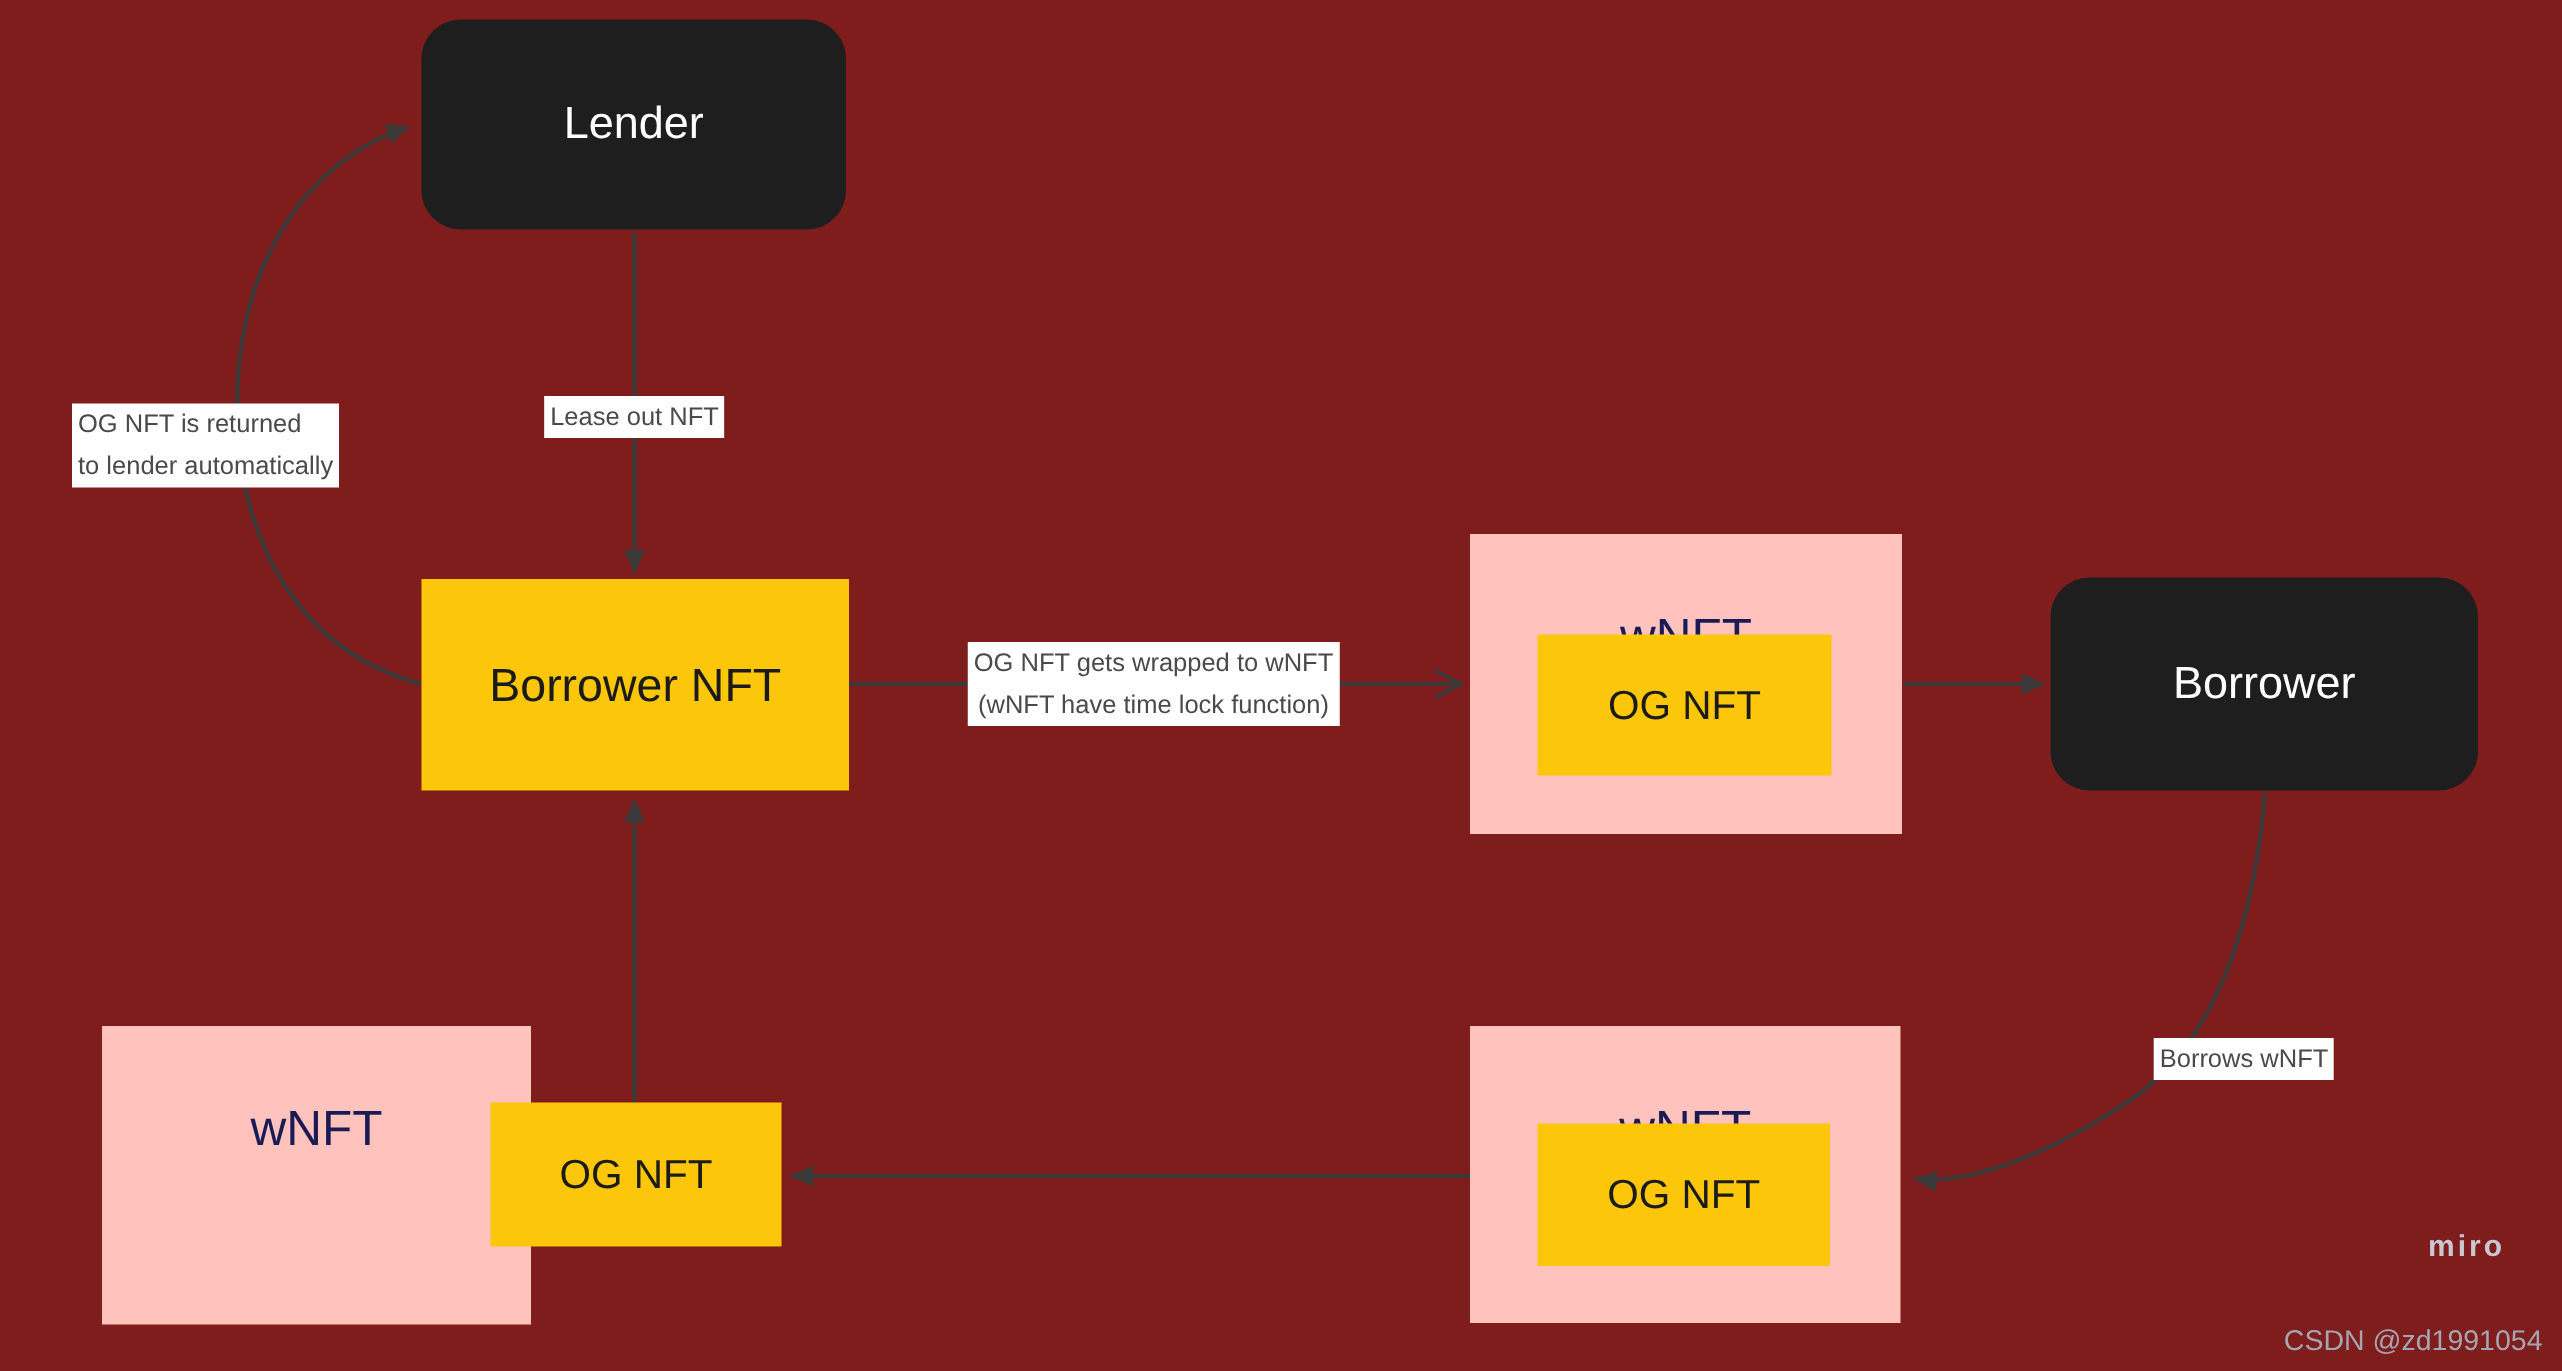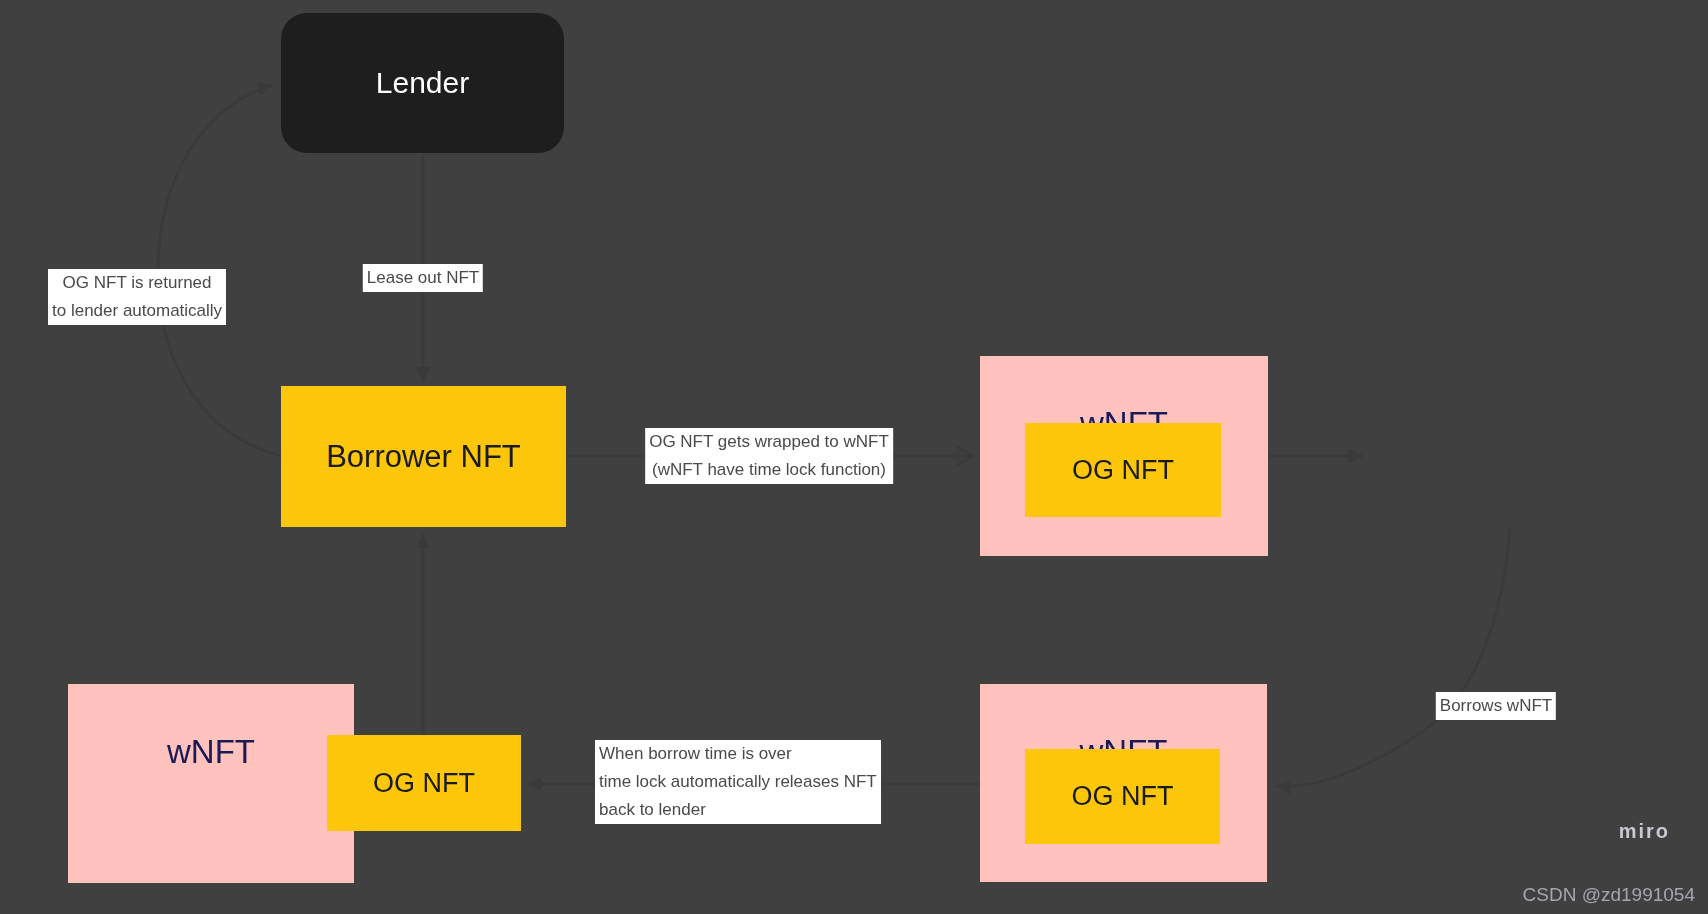--- a/index.html
+++ b/index.html
@@ -1,20 +1,20 @@
 <!DOCTYPE html>
 <html style="--dark: #1e1e1e; --yellow: #fcc60b; --pink: #ffc2bd; --navy: #1a1a55; --line: #3a3a3a; --label_gray: #4a4a4a; --miro_gray: #c8c7d2; --csdn_gray: #a5a5b1;"><head>
 <meta charset="utf-8">
 <style>
   html, body { margin: 0; padding: 0; background: #ffffff; }
   .stage {
     position: relative;
     width: 1708px;
     height: 914px;
-    background: #404040;
+    background: #7f1d1d;
     overflow: hidden;
     font-family: "Liberation Sans", sans-serif;
   }
   .edges-svg { position: absolute; left: 0; top: 0; z-index: 1; }
   .edge { stroke: var(--line); stroke-width: 2.8; fill: none; }
   .mk-fill { fill: var(--line); }
   .mk-stroke { stroke: var(--line); fill: none; }
 
   .node { position: absolute; display: flex; align-items: center; justify-content: center; box-sizing: border-box; }
   .node-dark {
@@ -106,46 +106,44 @@
 
     <line class="edge" x1="980" y1="784" x2="528" y2="784" marker-end="url(#arrowFilled)"></line>
 
     <line class="edge" x1="423" y1="735" x2="423" y2="534" marker-end="url(#arrowFilled)"></line>
   </svg>
 
   <div class="node node-dark" style="left:281px; top:13px; width:283px; height:140px;">Lender</div>
 
   <div class="node node-yellow" style="left:281px; top:386px; width:285px; height:141px;">Borrower NFT</div>
 
+  <div class="node node-dark" style="left:1367px; top:385px; width:285px; height:142px;">Borrower</div>
 
   <div class="node node-pink" style="left:980px; top:356px; width:288px; height:200px;">
     <div class="wnft-title">wNFT</div>
     <div class="inner-yellow" style="left:45px; top:67px; width:196px; height:94px;">OG NFT</div>
   </div>
 
   <div class="node node-pink" style="left:980px; top:684px; width:287px; height:198px;">
     <div class="wnft-title">wNFT</div>
     <div class="inner-yellow" style="left:45px; top:65px; width:195px; height:95px;">OG NFT</div>
   </div>
 
   <div class="node node-pink" style="left:68px; top:684px; width:286px; height:199px;">
     <div class="wnft-title">wNFT</div>
   </div>
   <div class="inner-yellow" style="left:327px; top:735px; width:194px; height:96px;">OG NFT</div>
 
   <div class="edge-label center" style="left:423px; top:244px;margin-top:20px;">Lease out NFT</div>
 
-  <div class="edge-label" style="left:48px; top:269px;text-align:center;">OG NFT is returned
+  <div class="edge-label" style="left:48px; top:269px;">OG NFT is returned
 to lender automatically</div>
 
   <div class="edge-label center" style="left:769px; top:428px;">OG NFT gets wrapped to wNFT
 (wNFT have time lock function)</div>
 
   <div class="edge-label center" style="left:1496px; top:692px;">Borrows wNFT</div>
 
-  <div class="edge-label" style="left:595px; top:740px;">When borrow time is over
-time lock automatically releases NFT
-back to lender</div>
 
   <div class="watermark-miro">miro</div>
   <div class="watermark-csdn">CSDN @zd1991054</div>
 
 </div>
 
 </body></html>

